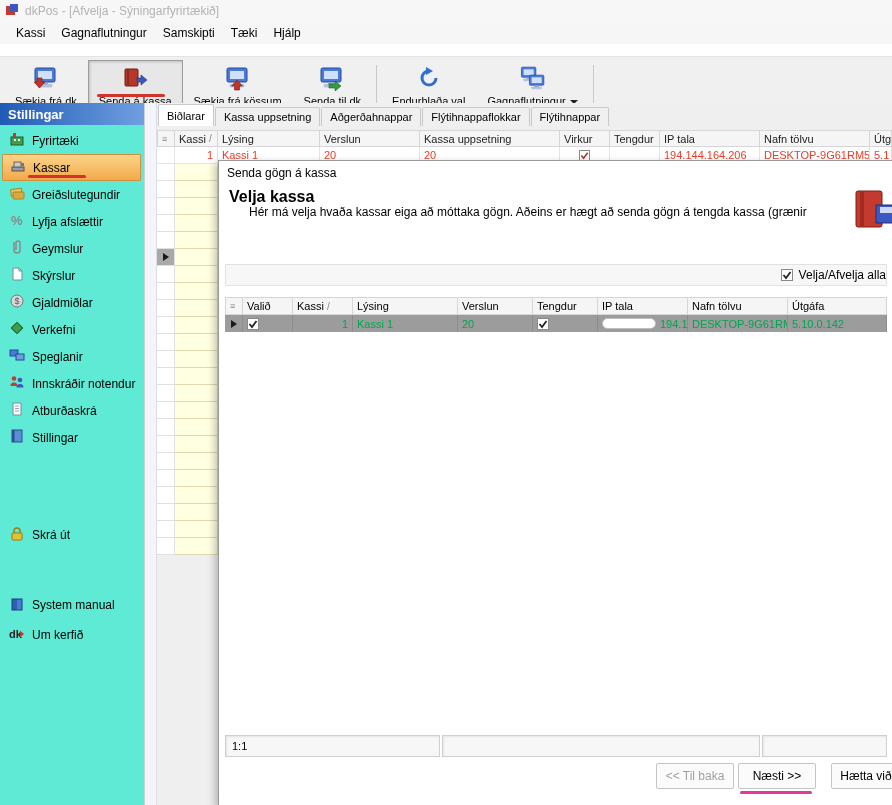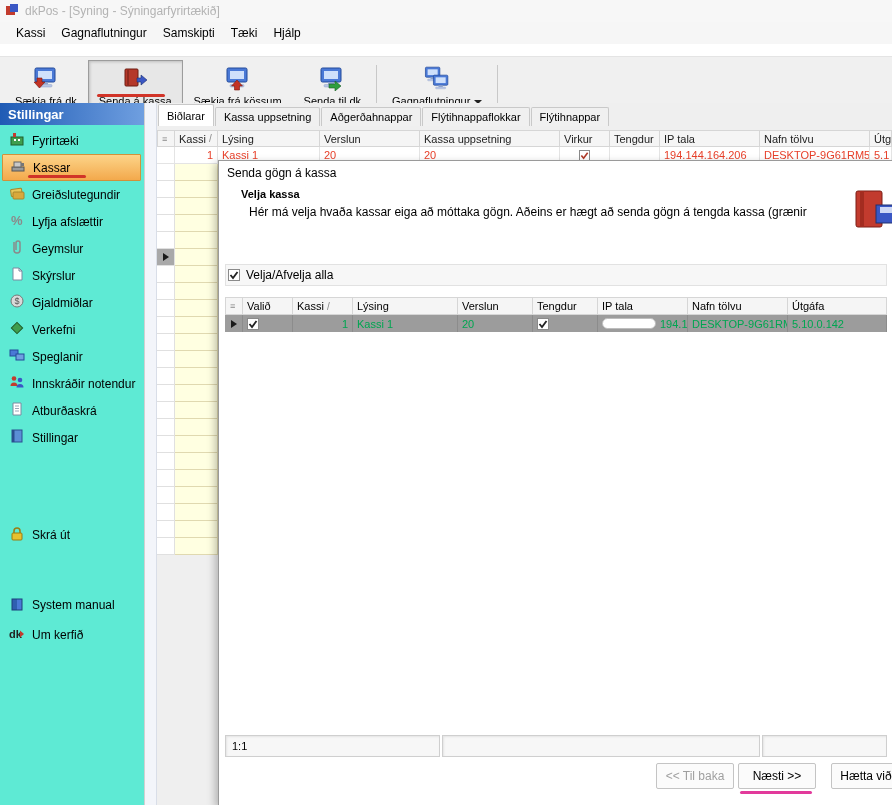--- a/index.html
+++ b/index.html
@@ -69,27 +69,27 @@
 
   
   .cb { width:12px; height:12px; background:#fff; border:1px solid #8a8a8a; display:inline-flex;
         align-items:center; justify-content:center; flex:none; }
 
   
   .dialog { position:absolute; left:218px; top:160px; width:674px; height:645px; background:#fff;
             border-left:1px solid #9a9a9a; border-top:1px solid #9a9a9a;
             box-shadow:-3px 3px 8px rgba(0,0,0,.25); overflow:hidden; }
   .dlg-title { position:absolute; left:8px; top:5px; font-size:12px; }
-  .dlg-heading { position:absolute; left:22px; top:27px; font-size:11px; font-weight:bold; }
+  .dlg-heading { position:absolute; left:10px; top:27px; font-size:16px; font-weight:bold; }
   .dlg-desc { position:absolute; left:30px; top:44px; font-size:12px; width:640px;
               white-space:nowrap; overflow:hidden; }
   .dlg-icon { position:absolute; right:-12px; top:26px; }
   .selall { position:absolute; left:6px; top:103px; width:662px; height:22px; background:#f7f7f7;
-            border:1px solid #e2e2e2; display:flex; align-items:center; gap:6px; padding-left:2px;
-            font-size:12px; }
+            border:1px solid #e2e2e2; display:flex; align-items:center; gap:6px; padding-left:18px;
+            font-size:12px;justify-content:flex-end; }
   .dgh { position:absolute; top:136px; height:18px; background:#f5f5f5; border:1px solid #d6d6d6;
          border-left:none; display:flex; align-items:center; padding:0 4px; font-size:11px;
          overflow:hidden; white-space:nowrap; }
   .dgh.first { border-left:1px solid #d6d6d6; }
   .drow { position:absolute; left:6px; top:154px; width:662px; height:17px; background:#9c9c9c; }
   .dc { position:absolute; top:0; height:17px; display:flex; align-items:center; padding:0 4px;
         border-right:1px solid #8c8c8c; overflow:hidden; white-space:nowrap;
         color:#00a651; font-size:11px; }
   .pill { width:54px; height:11px; background:#fff; border:1px solid #bdbdbd; border-radius:6px;
           flex:none; margin-right:4px; }
@@ -119,21 +119,21 @@
       <rect x="5" y="19.5" width="14" height="2.5" rx="1" fill="#b9c6e4" stroke="#8fa3cc" stroke-width=".5"></rect>
     </g>
   </defs>
 </svg>
 
 <div class="titlebar">
   <span><svg width="14" height="14">
         <rect x="1" y="3" width="9" height="9" fill="#c23b2e"></rect>
         <rect x="5" y="1" width="8" height="8" fill="#3a57c4"></rect>
       </svg></span>
-  <span class="wtitle">dkPos - [Syning - Sýningarfyrirtækið]</span>
+  <span class="wtitle">dkPos - [Afvelja - Sýningarfyrirtækið]</span>
 </div>
 
 <div class="menubar">
   <span>Kassi</span>
   <span>Gagnaflutningur</span>
   <span>Samskipti</span>
   <span>Tæki</span>
   <span>Hjálp</span>
 </div>
 
@@ -169,20 +169,29 @@
   <div class="tbtn">
     <span><svg width="26" height="26">
           <use href="#pc"></use>
           <path d="M10 19 h6 v-3 l6 5 -6 5 v-3 h-6 z" fill="#2f9e3f" stroke="#1b5e24" stroke-width=".6"></path>
         </svg></span>
     <span class="tbtn-label">
         <span>Senda til dk</span>
       </span>
   </div>
   <div class="tsep"></div>
+  <div class="tbtn">
+    <span><svg width="26" height="26">
+          <path d="M20 13 a7 7 0 1 1 -7 -7" fill="none" stroke="#2f6fd0" stroke-width="3"></path>
+          <path d="M10 2 l7 4 -7 4 z" fill="#2f6fd0"></path>
+        </svg></span>
+    <span class="tbtn-label">
+        <span>Endurhlaða val</span>
+      </span>
+  </div>
   <div class="tbtn">
     <span><svg width="26" height="26">
           <g transform="scale(.72)">
             <use href="#pc"></use>
           </g>
           <g transform="translate(8,8) scale(.72)">
             <use href="#pc"></use>
           </g>
         </svg></span>
     <span class="tbtn-label">

